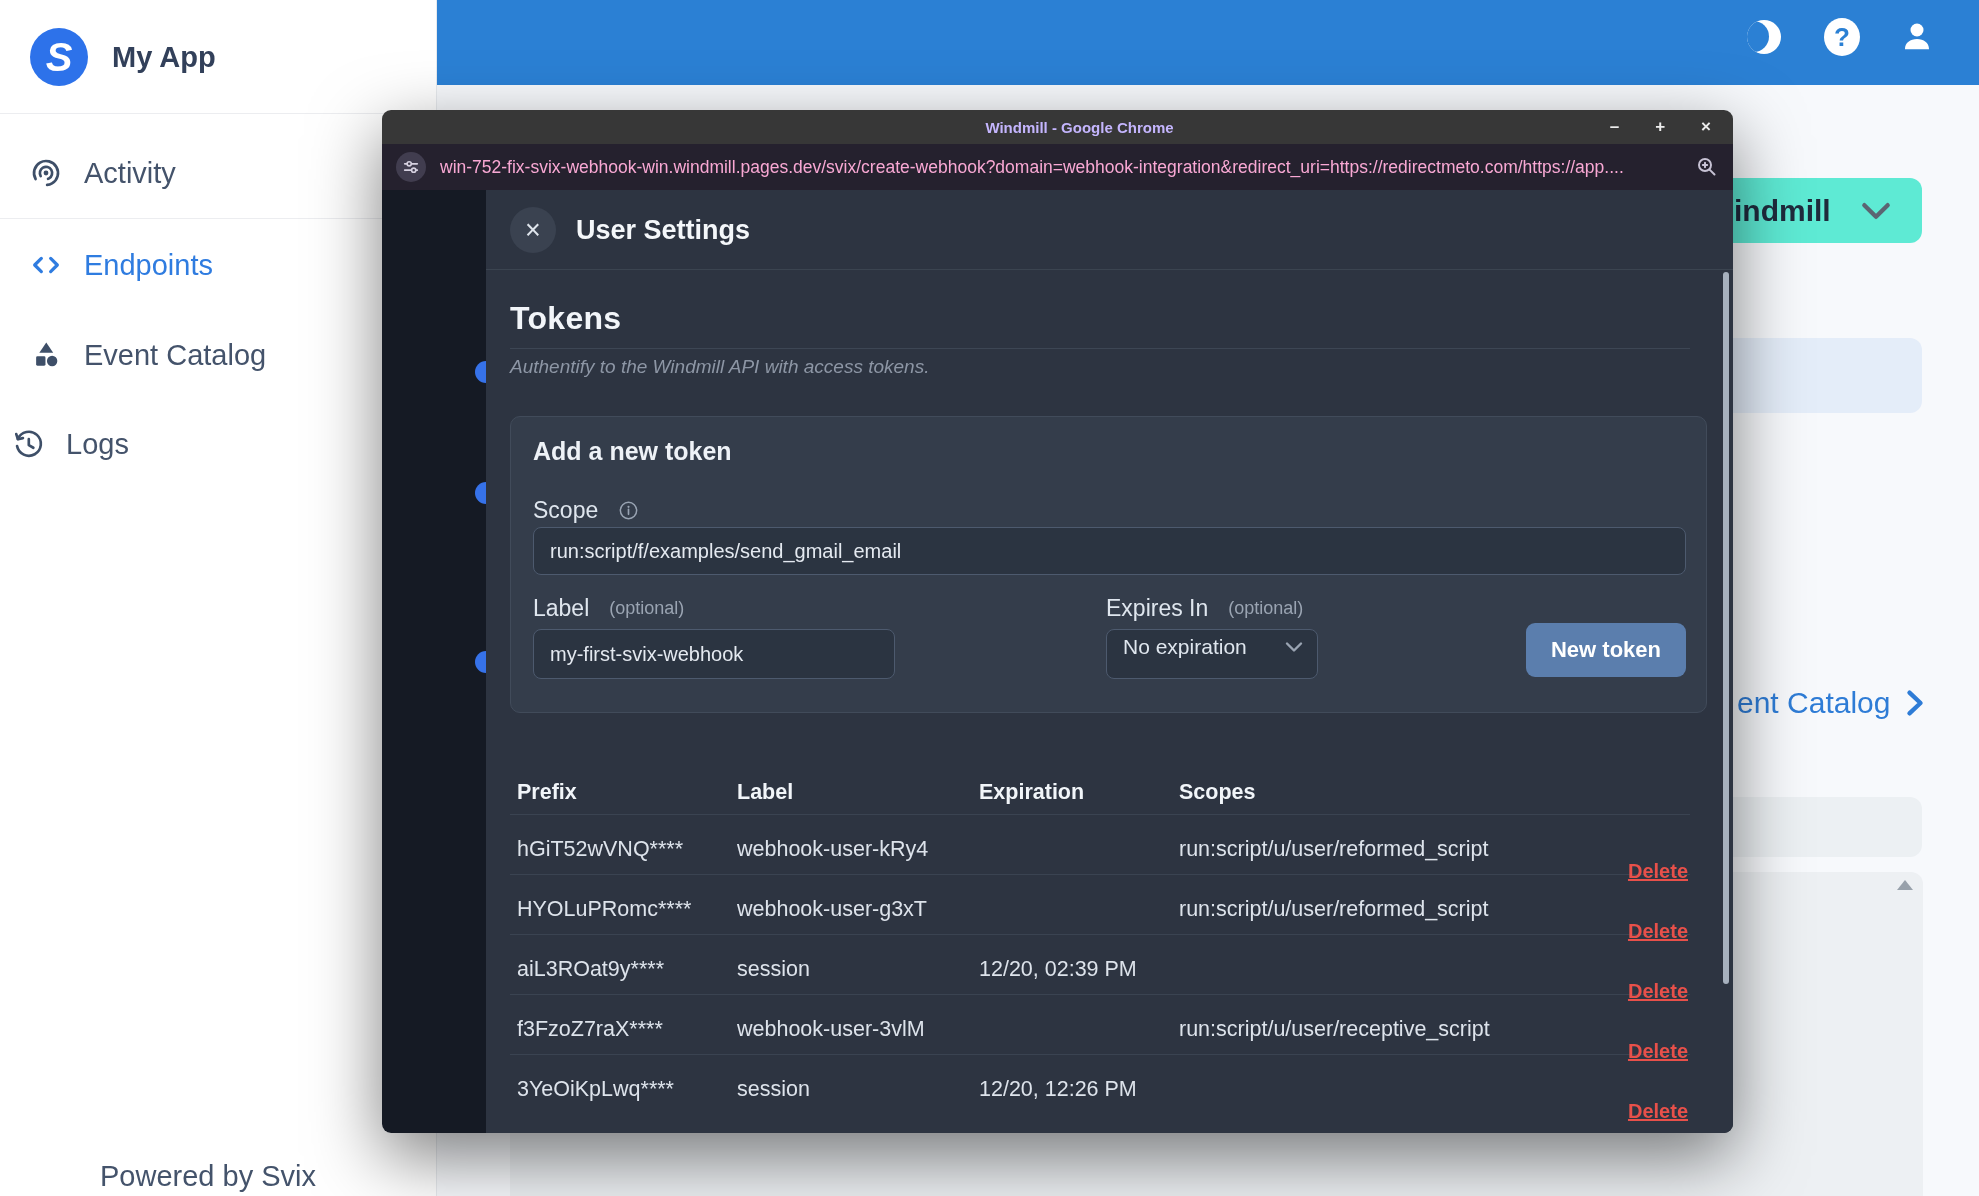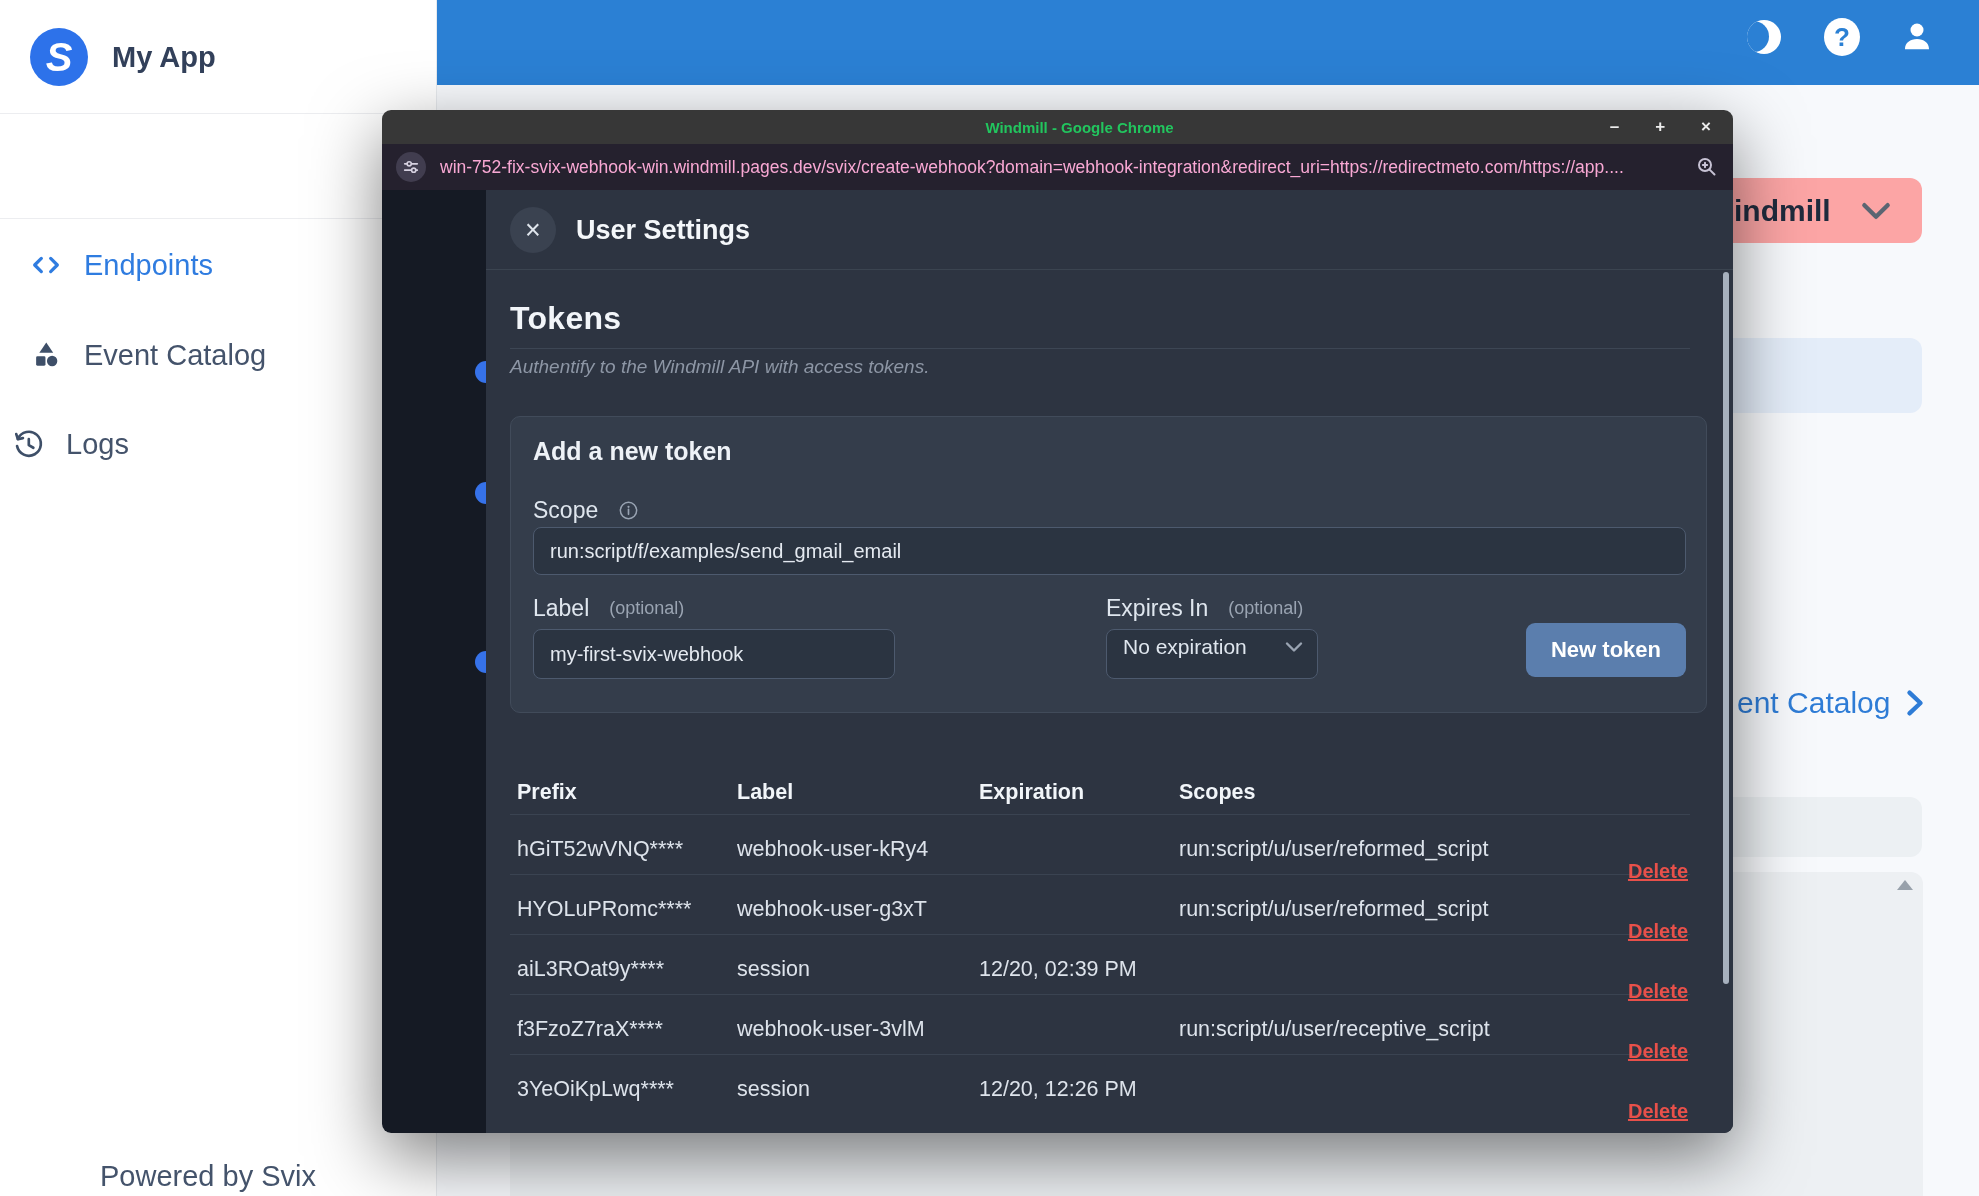--- a/index.html
+++ b/index.html
@@ -25,39 +25,39 @@
   .topbar { left:437px; top:0; width:1542px; height:85px; background:#2b80d4; z-index:1; }
   .tb-btn { top:34px; width:40px; height:40px; margin-top:-17px; display:flex; align-items:center;
             justify-content:center; cursor:pointer; }
   .moon { position:relative; width:34px; height:34px; border-radius:50%; background:#ffffff; overflow:hidden; }
   .moon::after { content:''; position:absolute; width:31px; height:31px; border-radius:50%;
                  background:#2b80d4; left:-9px; top:1px; }
   .help-circle { width:36px; height:38px; border-radius:50%; background:#ffffff; color:#2b80d4;
                  font-size:26px; font-weight:bold; display:flex; align-items:center; justify-content:center; }
 
   
-  .ws-box { left:1660px; top:178px; width:262px; height:65px; border-radius:12px; background:#fca5a5;
+  .ws-box { left:1660px; top:178px; width:262px; height:65px; border-radius:12px; background:#5eead4;
             display:flex; align-items:center; z-index:1; cursor:pointer; }
   .ws-label { margin-left:74px; font-size:30px; font-weight:bold; color:#1f2b3d; }
   .blue-banner { left:1660px; top:338px; width:262px; height:75px; border-radius:12px; background:#e4edf9; z-index:1; }
   .ec-link { left:1737px; top:686px; display:flex; align-items:center; gap:14px; font-size:30px;
              color:#2e7cd6; z-index:1; cursor:pointer; }
   .gray-box { left:1660px; top:797px; width:262px; height:60px; border-radius:12px; background:#ecf0f3; z-index:1; }
   .bottom-panel { left:510px; top:872px; width:1413px; height:340px; border-radius:12px;
                   background:#edf0f3; z-index:1; }
   .scroll-up-tri { position:absolute; right:10px; top:8px; width:0; height:0;
                    border-left:8px solid transparent; border-right:8px solid transparent;
                    border-bottom:10px solid #98a1ab; }
 
   
   .chrome { left:382px; top:110px; width:1351px; height:1023px; border-radius:9px; overflow:hidden;
             box-shadow:0 24px 70px rgba(0,0,0,.5); z-index:10; }
   .titlebar { left:0; top:0; width:100%; height:34px; background:#373737; }
   .win-title { width:100%; height:34px; display:flex; align-items:center; justify-content:center;
-               font-size:15px; font-weight:bold; color:#22c55e;padding-left:44px; }
+               font-size:15px; font-weight:bold; color:#c4b5fd;padding-left:44px; }
   .win-controls { position:absolute; right:22px; top:0; height:34px; display:flex; gap:36px; align-items:center;
                   font-size:17px; font-weight:bold; color:#ececec; }
   .win-controls span { cursor:pointer; }
   .urlbar { left:0; top:34px; width:100%; height:46px; background:#25212e; }
   .site-chip { position:absolute; left:14px; top:8px; width:30px; height:30px; border-radius:50%;
                background:#413d4f; display:flex; align-items:center; justify-content:center; cursor:pointer; }
   .url-text { position:absolute; left:58px; top:0; height:40px; line-height:46px; width:1252px;
               font-size:17.5px; color:#f9a8d4; white-space:nowrap; overflow:hidden; }
   .url-zoom { position:absolute; right:14px; top:11px; cursor:pointer; }
 
@@ -109,20 +109,30 @@
 </head>
 <body>
 
 <div class="abs sidebar">
   <div class="abs logo-row">
     <div class="svix-circle">S</div>
     <div class="app-title">My App</div>
   </div>
   <div class="abs side-divider" style="top:113px;"></div>
 
+  <div class="abs nav-item" style="top:140px;">
+    <svg width="32" height="32" viewBox="0 0 24 24">
+      <g fill="none" stroke="#3e4f68" stroke-width="2" stroke-linecap="round">
+        <circle cx="12" cy="12" r="9" stroke-dasharray="46 11" transform="rotate(150 12 12)"></circle>
+        <circle cx="12" cy="12" r="4.6" stroke-dasharray="22 7" transform="rotate(150 12 12)"></circle>
+      </g>
+      <circle cx="12" cy="12" r="1.8" fill="#3e4f68"></circle>
+    </svg>
+    <span>Activity</span>
+  </div>
   <div class="abs side-divider" style="top:218px;"></div>
 
   <div class="abs nav-item active" style="top:232px;">
     <svg width="32" height="32" viewBox="0 0 24 24">
       <g fill="none" stroke="#2f7ce0" stroke-width="2.4" stroke-linecap="round" stroke-linejoin="round">
         <polyline points="8.5,7 3.5,12 8.5,17"></polyline>
         <polyline points="15.5,7 20.5,12 15.5,17"></polyline>
       </g>
     </svg>
     <span>Endpoints</span>

